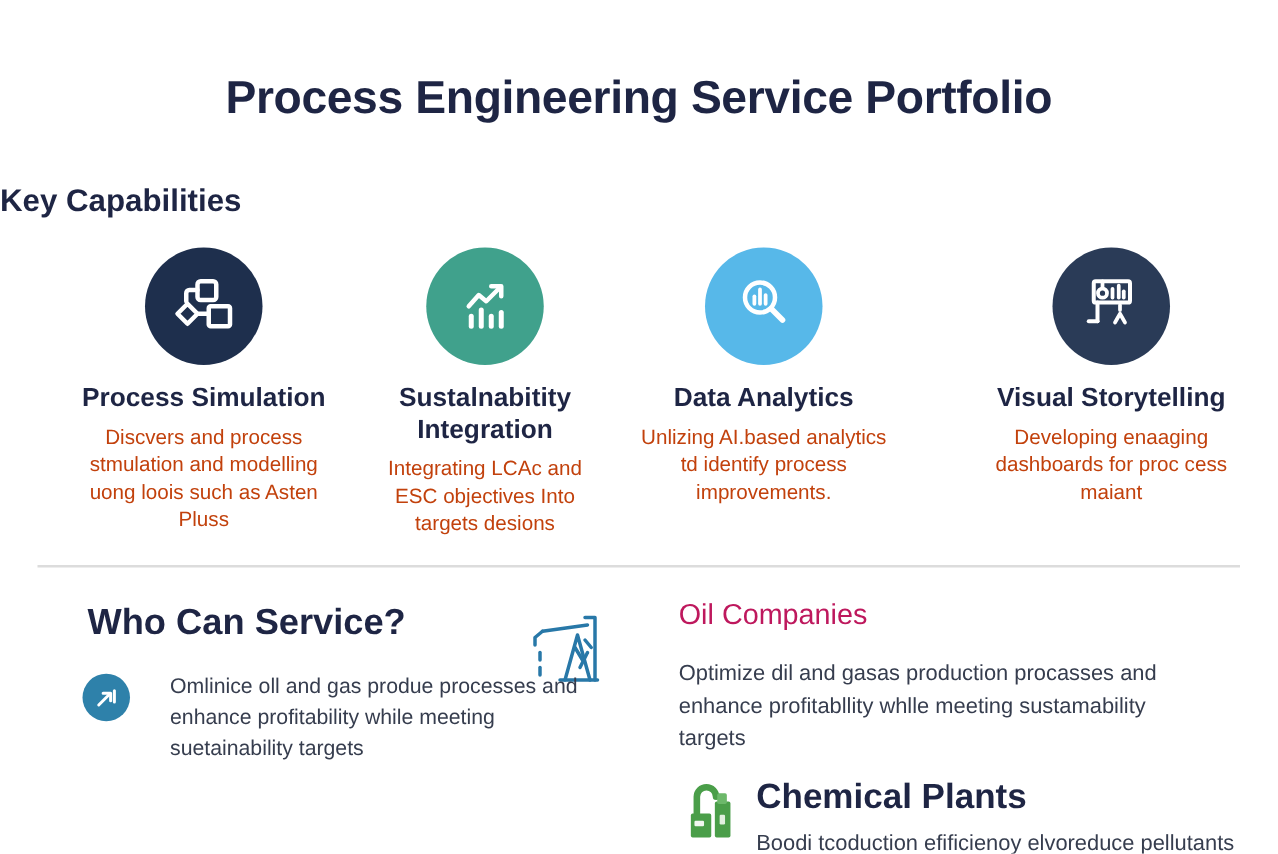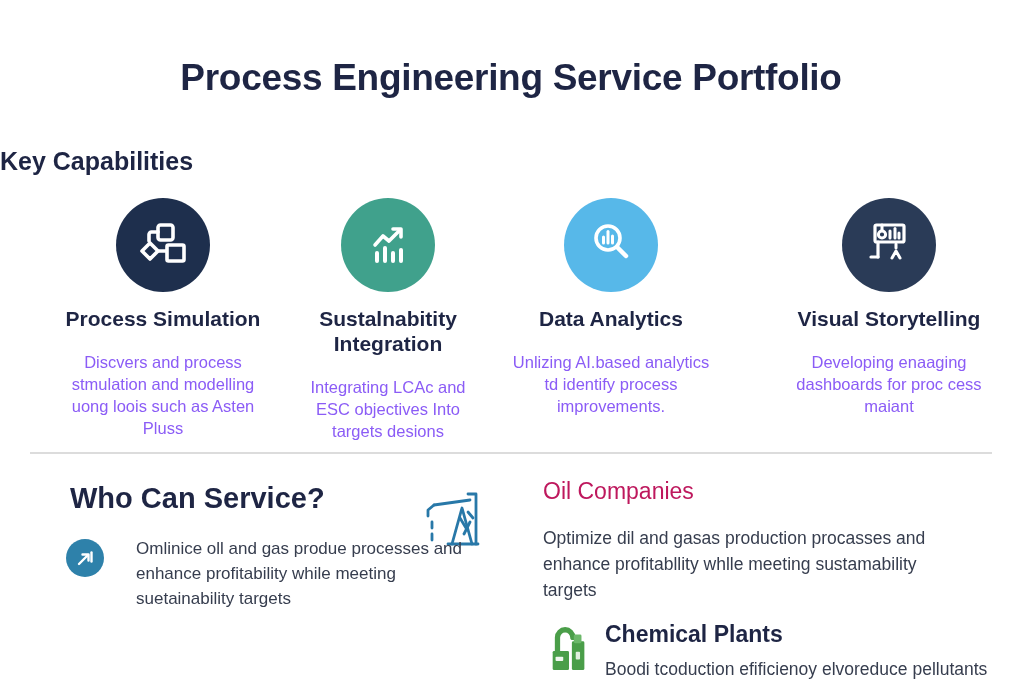--- a/index.html
+++ b/index.html
@@ -28,21 +28,21 @@
     display:flex; align-items:center; justify-content:center;
   }
   .circle-navy  { background:#1e2f4d; }
   .circle-teal  { background:#40a18c; }
   .circle-blue  { background:#57b8e9; }
   .circle-slate { background:#2a3b57; }
   .cap h3 {
     margin-top:14px; font-size:21px; font-weight:700; color:#1e2544; line-height:1.2;
   }
   .cap p {
-    margin-top:20px; font-size:16.5px; line-height:22px; color:#8b5cf6;
+    margin-top:8px; font-size:16.5px; line-height:22px; color:#c2410c;
   }
   
   .divider {
     position:absolute; top:452px; left:30px; width:962px; height:2px;
     background:#dcdcdc;
   }
   
   .benefit-title {
     position:absolute; top:482px; left:70px;
     font-size:29px; font-weight:700; color:#1e2544;
@@ -53,21 +53,21 @@
     flex:none; width:38px; height:38px; border-radius:50%; background:#2e81aa;
     display:flex; align-items:center; justify-content:center; margin-top:3px;
   }
   .bullet-text { width:330px; font-size:17px; line-height:25px; color:#363d4e; }
   
   .right-col { position:absolute; top:478px; left:543px; width:450px; }
   .aud-title { font-size:23px; font-weight:400; color:#be185d; }
   .aud-text  { margin-top:20px; width:390px; font-size:17.5px; line-height:26px; color:#363d4e; }
   .chem-row  { margin-top:16px; display:flex; gap:12px; align-items:flex-start; margin-left:2px; }
   .chem-icon-box { flex:none; margin-top:2px; }
-  .chem-title { font-size:23px; font-weight:700; color:#1e2544; margin-top:2px; }
+  .chem-title { font-size:28px; font-weight:700; color:#1e2544; margin-top:2px; }
   .chem-text  { margin-top:8px; width:400px; font-size:17.5px; line-height:26px; color:#363d4e; }
 </style>
 </head>
 <body>
 
 <div class="page">
 
   <h1 class="main-title">Process Engineering Service Portfolio</h1>
   <h2 class="section-title">Key Capabilities</h2>
 

